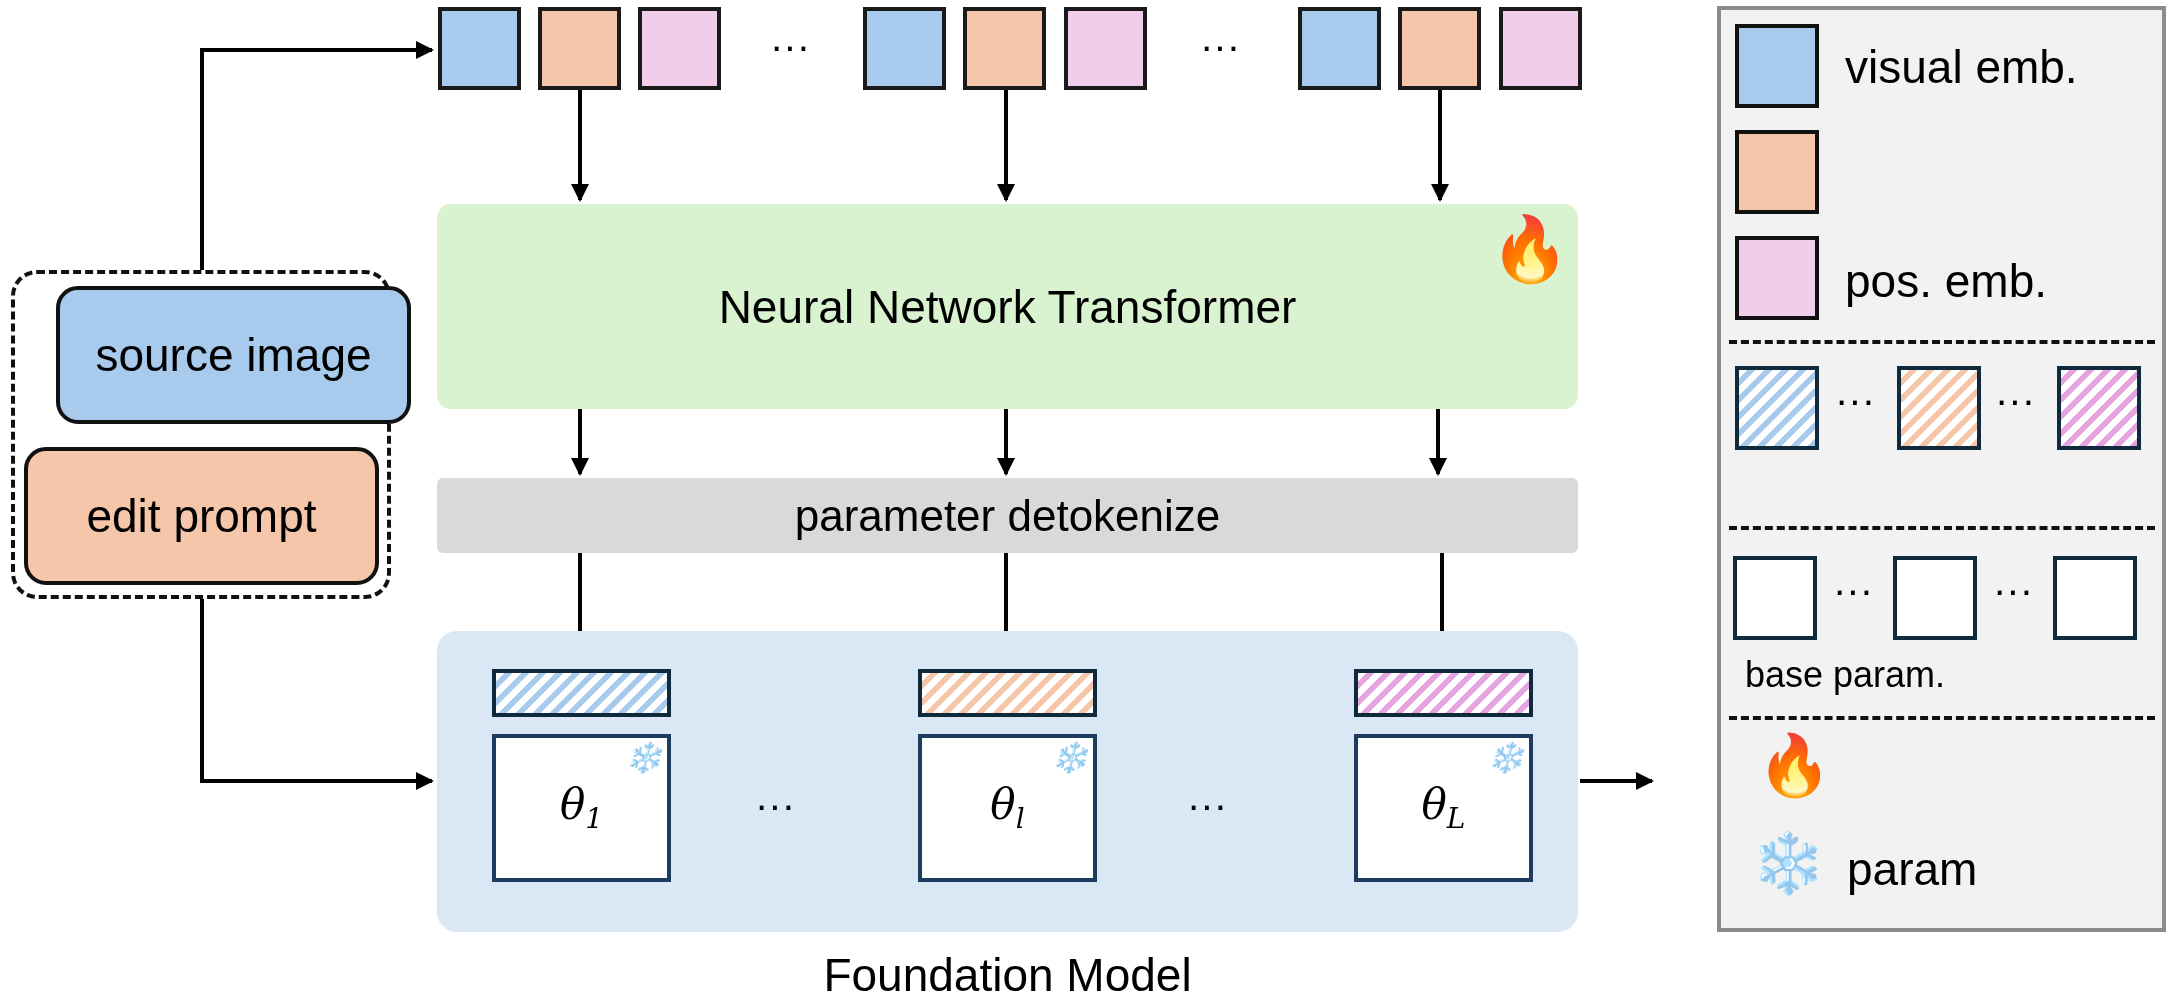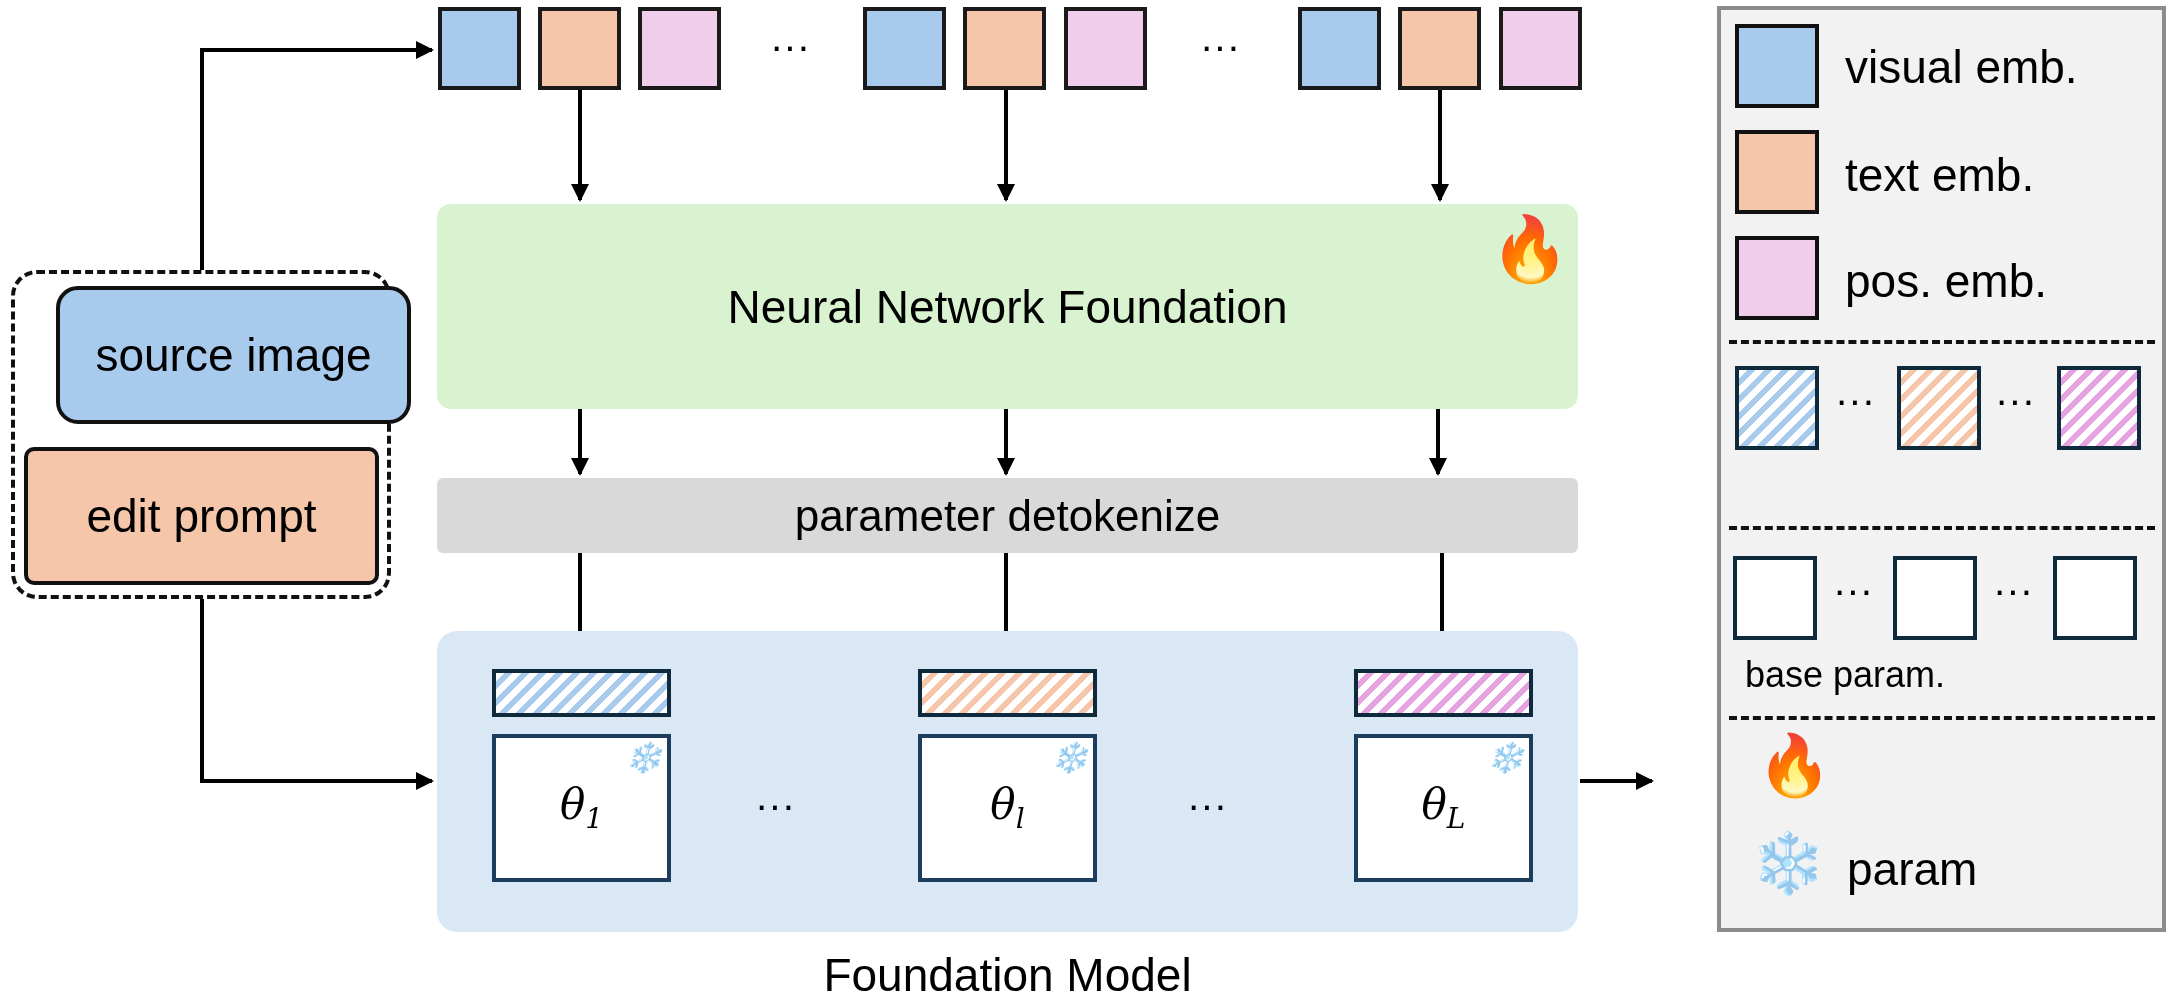--- a/index.html
+++ b/index.html
@@ -20,21 +20,21 @@
   .h-pink{background:repeating-linear-gradient(135deg,#fff 0 6px,#e5a3e0 6px 12px);}
   .theta{width:179px;height:148px;background:#fff;border:4px solid #1c3d5e;font-family:"DejaVu Serif",serif;font-style:italic;font-size:42px;}
   .theta sub{font-size:28px;}
   .snow-s{font-size:30px;position:absolute;right:4px;top:2px;color:#5ab3e8;}
   .legend{left:1717px;top:6px;width:449px;height:926px;background:#f2f2f2;border:4px solid #8c8c8c;}
   .leg-sq{width:84px;height:84px;border:4px solid #111;}
   .leg-txt{font-size:46px;}
   .dash{border-top:4px dashed #111;}
   .small-sq{width:84px;height:84px;border:4px solid #0f2a3d;}
   .src{left:24px;top:286px;width:355px;height:138px;background:#a8caec;border:4px solid #111;border-radius:22px;font-size:46px;margin-left:32px;}
-  .edit{left:24px;top:447px;width:355px;height:138px;background:#f5c6a9;border:4px solid #111;border-radius:10px;font-size:46px;}
+  .edit{left:24px;top:447px;width:355px;height:138px;background:#f5c6a9;border:4px solid #111;border-radius:22px;font-size:46px;}
   .grp{left:11px;top:270px;width:380px;height:329px;border:4px dashed #111;border-radius:26px;}
 </style>
 </head>
 <body>
 
 <svg class="abs" style="left:0;top:0;" width="2175" height="1004">
   <defs>
     <marker id="ah" markerWidth="10" markerHeight="10" refX="8" refY="5" orient="auto" markerUnits="userSpaceOnUse">
       <path d="M0,0 L10,5 L0,10 z" fill="#000"></path>
     </marker>
@@ -72,21 +72,21 @@
 <div class="abs dots" style="left:770px;top:26px;">···</div>
 <div class="abs tok vis" style="left:863px;top:7px;"></div>
 <div class="abs tok txt" style="left:963px;top:7px;"></div>
 <div class="abs tok pos" style="left:1064px;top:7px;"></div>
 <div class="abs dots" style="left:1200px;top:26px;">···</div>
 <div class="abs tok vis" style="left:1298px;top:7px;"></div>
 <div class="abs tok txt" style="left:1398px;top:7px;"></div>
 <div class="abs tok pos" style="left:1499px;top:7px;"></div>
 
 <div class="abs box-nnt label-c">
-  <span style="font-size:46px;">Neural Network Foundation</span>
+  <span style="font-size:46px;">Neural Network Transformer</span>
   <span class="abs" style="right:8px;top:8px;font-size:64px;">🔥</span>
 </div>
 
 <div class="abs box-detok label-c">
   <span style="font-size:44px;">parameter detokenize</span>
 </div>
 
 <div class="abs box-found"></div>
 
 <div class="abs hatch h-blue" style="left:492px;top:669px;"></div>
@@ -110,21 +110,20 @@
   <span><span>θ</span><sub>L</sub></span>
   <span class="snow-s">❄️</span>
 </div>
 
 <div class="abs" style="left:437px;top:948px;width:1141px;text-align:center;font-size:46px;">Foundation Model</div>
 
 <div class="abs legend">
   <div class="abs leg-sq vis" style="left:14px;top:14px;"></div>
   <div class="abs leg-txt" style="left:124px;top:30px;">visual emb.</div>
   <div class="abs leg-sq txt" style="left:14px;top:120px;"></div>
-  <div class="abs leg-txt" style="left:124px;top:138px;">text emb.</div>
   <div class="abs leg-sq pos" style="left:14px;top:226px;"></div>
   <div class="abs leg-txt" style="left:124px;top:244px;">pos. emb.</div>
 
   <div class="abs dash" style="left:8px;top:330px;width:426px;"></div>
 
   <div class="abs small-sq h-blue" style="left:14px;top:356px;"></div>
   <div class="abs dots" style="left:114px;top:370px;">···</div>
   <div class="abs small-sq h-orange" style="left:176px;top:356px;"></div>
   <div class="abs dots" style="left:274px;top:370px;">···</div>
   <div class="abs small-sq h-pink" style="left:336px;top:356px;"></div>

